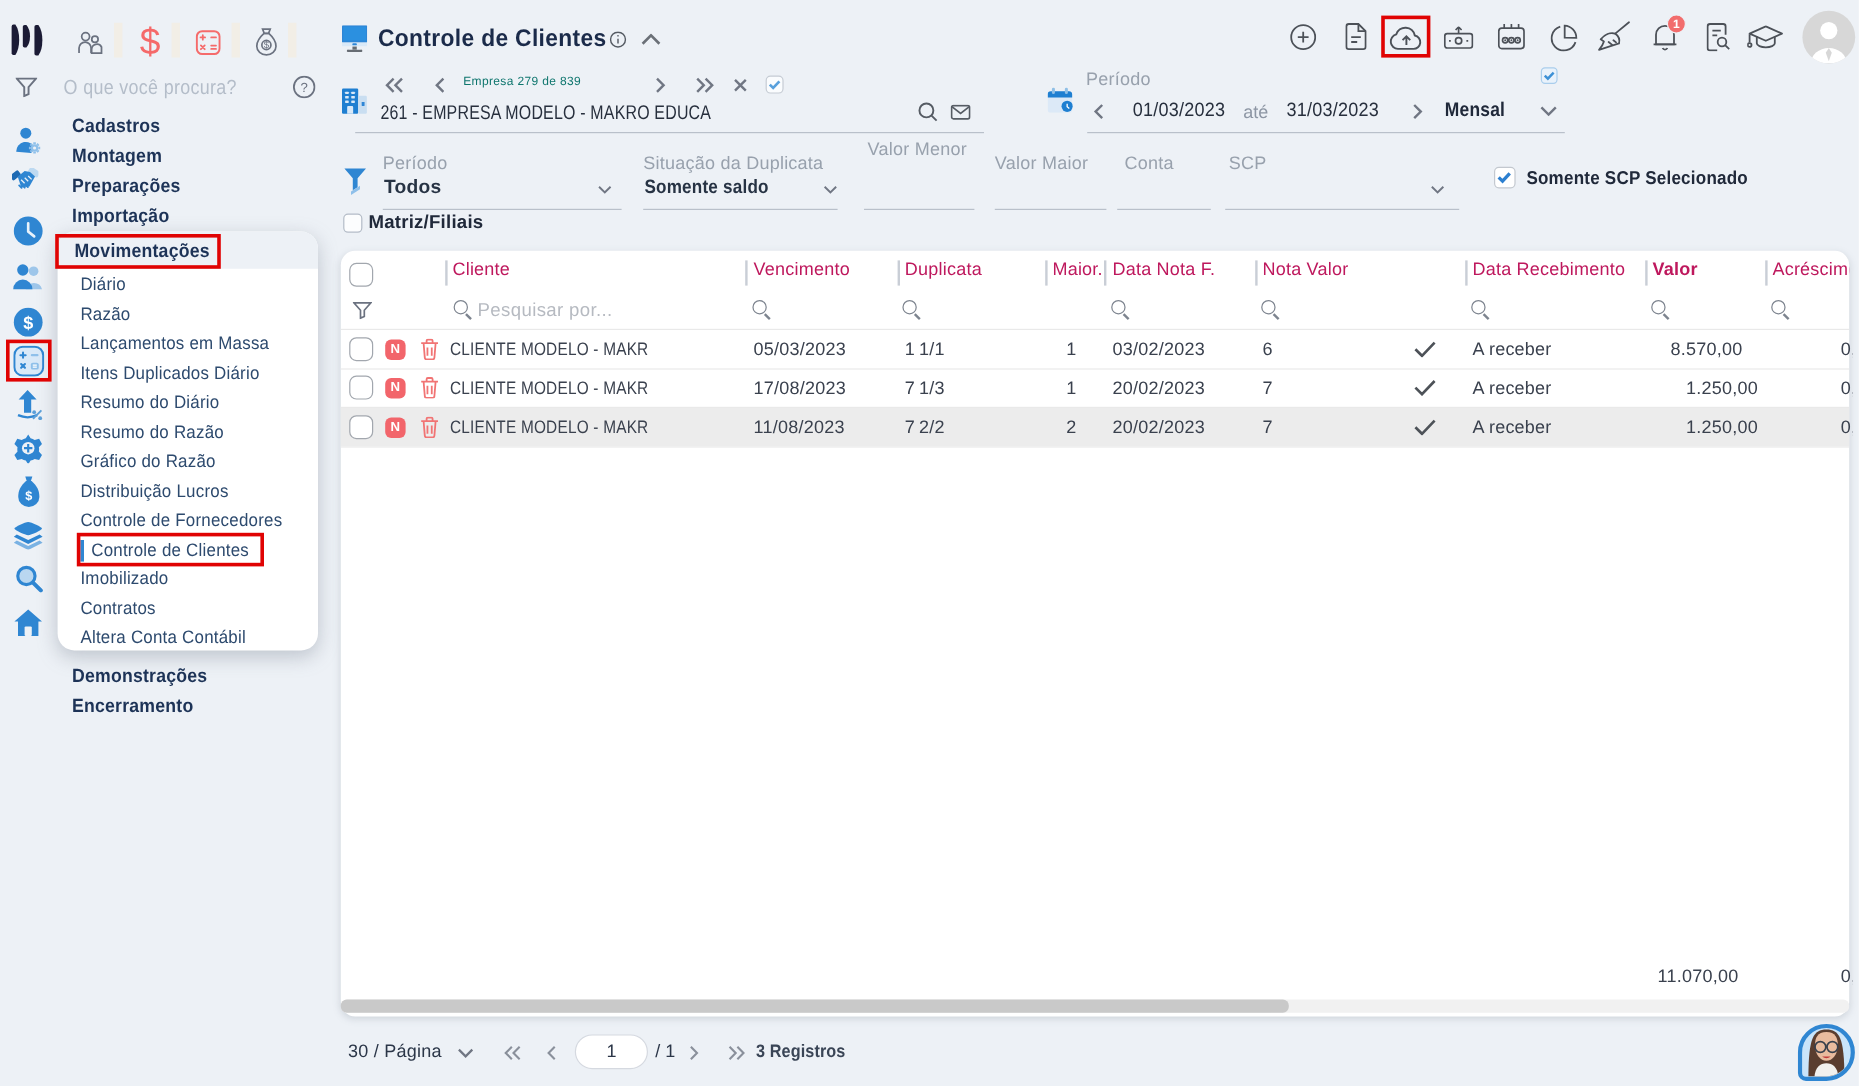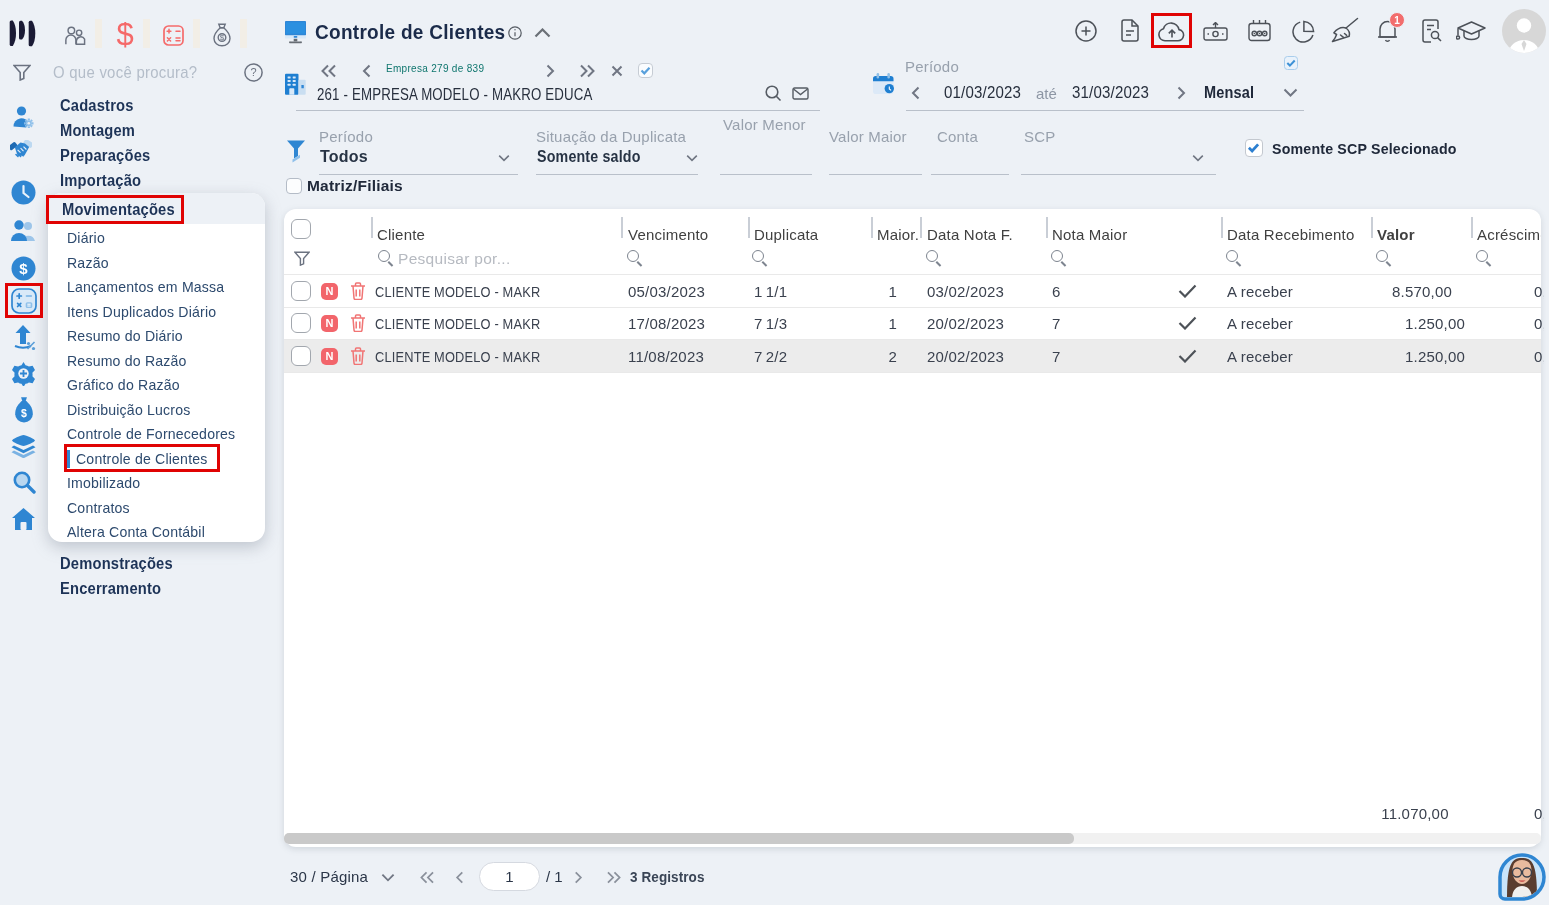--- a/index.html
+++ b/index.html
@@ -23,21 +23,21 @@
 
   .redbox { position:absolute; z-index:5; border:3px solid #e00303; }
 
   
   .lbl { position:absolute; font-size:15px; color:#98a1ad; letter-spacing:.2px; white-space:nowrap; }
   .val { position:absolute; font-size:16px; color:#273344; font-weight:bold; letter-spacing:.2px; white-space:nowrap; transform:scaleX(.89); transform-origin:0 0; }
   .uline { position:absolute; height:1px; background:#b9c0ca; }
   .chev { position:absolute; width:12px; height:12px; }
 
   
-  .th { position:absolute; top:226px; font-size:15px; color:#404040; letter-spacing:.2px; white-space:nowrap; }
+  .th { position:absolute; top:216px; font-size:15px; color:#be185d; letter-spacing:.2px; white-space:nowrap; }
   .sep { position:absolute; top:217px; width:2px; height:21px; background:#c9ced6; }
   .row-line { position:absolute; left:284px; width:1257px; height:1px; background:#e9e9e9; }
   .cell { position:absolute; font-size:15px; color:#3a414e; letter-spacing:.2px; white-space:nowrap; }
   .cbx { position:absolute; width:20px; height:20px; border:1.3px solid #a2a7ae; border-radius:6px; background:#fff; }
   .nbadge { position:absolute; width:17px; height:17px; background:#f2656b; border-radius:5px;
             color:#fff; font-size:11px; font-weight:bold; text-align:center; line-height:17px; }
   .mag { position:absolute; top:250px; width:16px; height:16px; }
   .mag::before { content:""; position:absolute; left:0; top:0; width:10px; height:10px;
                  border:1.5px solid #7d848f; border-radius:50%; }
   .mag::after { content:""; position:absolute; left:11px; top:11px; width:5.5px; height:1.5px;
@@ -382,21 +382,21 @@
 <div class="th" style="left:377px;">Cliente</div>
 <div class="sep" style="left:621px;"></div>
 <div class="th" style="left:628px;">Vencimento</div>
 <div class="sep" style="left:748px;"></div>
 <div class="th" style="left:754px;">Duplicata</div>
 <div class="sep" style="left:871px;"></div>
 <div class="th" style="left:877px;">Maior.</div>
 <div class="sep" style="left:920px;"></div>
 <div class="th" style="left:927px;">Data Nota F.</div>
 <div class="sep" style="left:1046px;"></div>
-<div class="th" style="left:1052px;">Nota Maior</div>
+<div class="th" style="left:1052px;">Nota Valor</div>
 <div class="sep" style="left:1221px;"></div>
 <div class="th" style="left:1227px;">Data Recebimento</div>
 <div class="sep" style="left:1371px;"></div>
 <div class="th" style="left:1377px;font-weight:bold;">Valor</div>
 <div class="sep" style="left:1471px;"></div>
 <div class="th" style="left:1477px; width:64px; overflow:hidden;">Acréscimo</div>
 
 <svg class="abs" style="left:294px; top:251px;" width="16" height="15" viewBox="0 0 18 17" fill="none" stroke="#6b7280" stroke-width="1.6">
   <path d="M1 1.5 h16 l-6.2 7 v6 l-3.6 1.5 v-7.5 z"></path>
 </svg>

